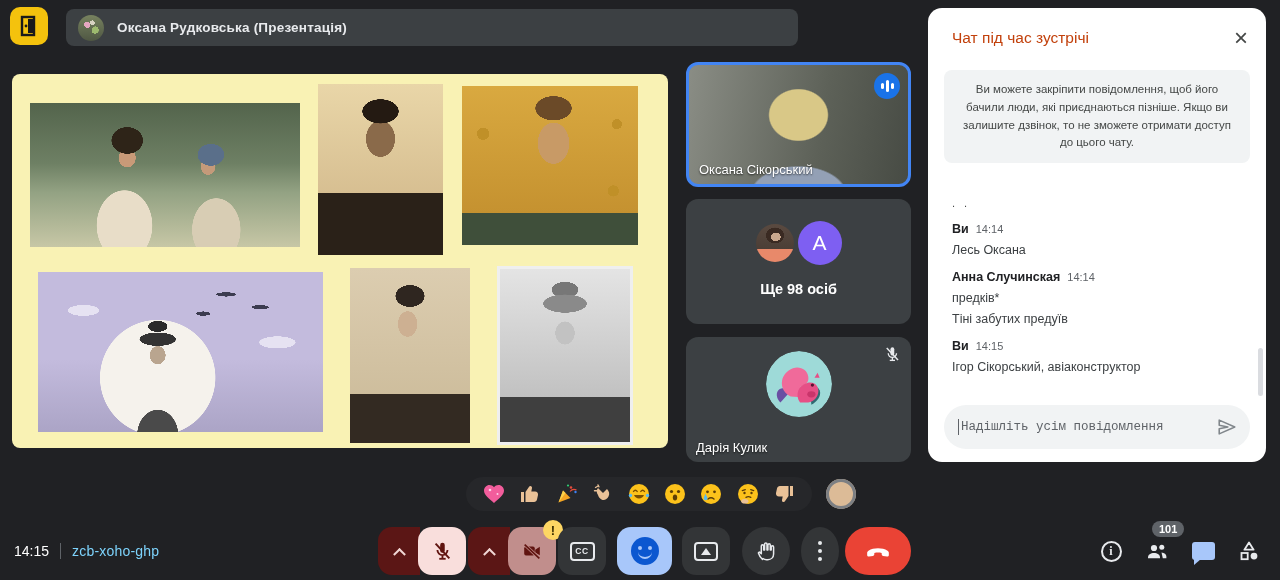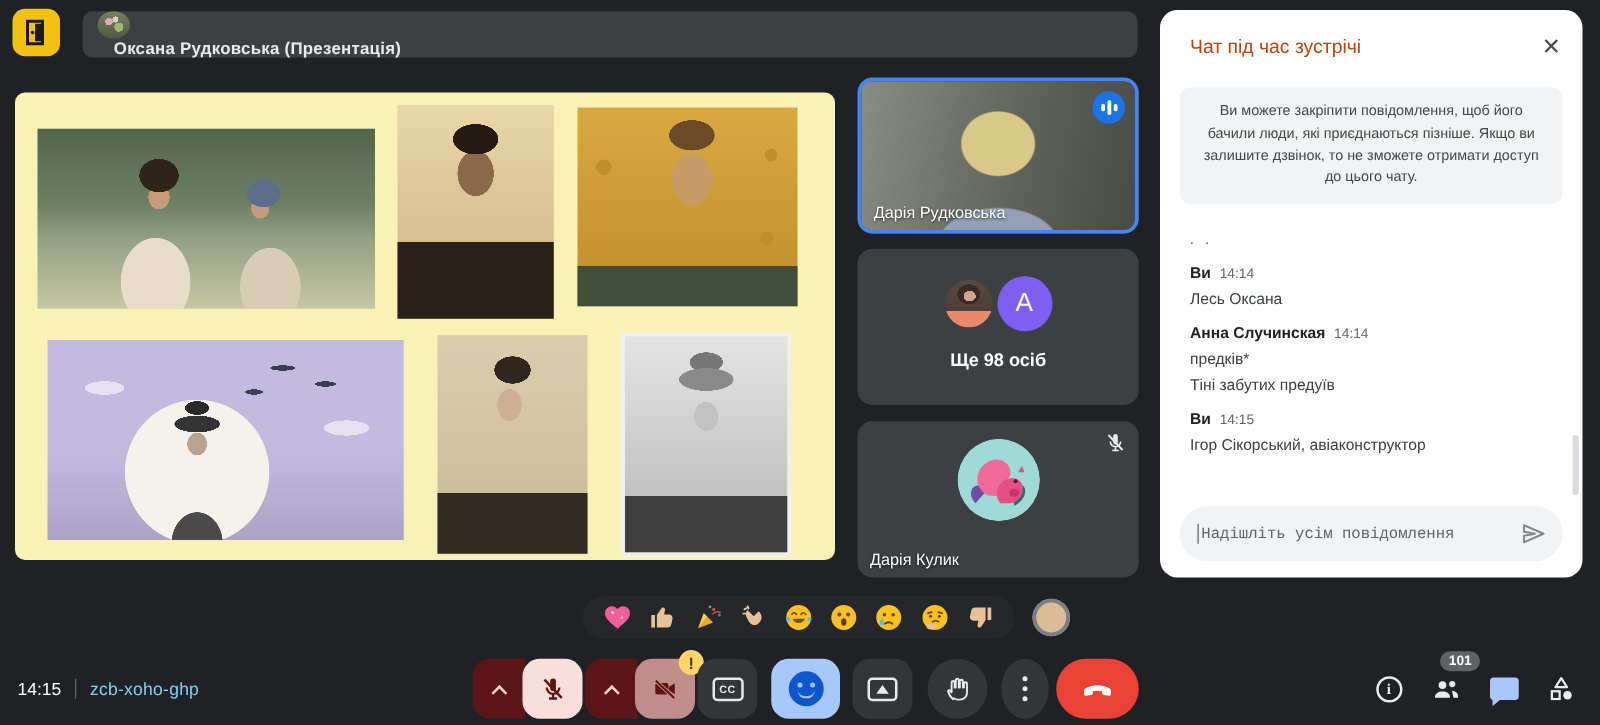--- a/index.html
+++ b/index.html
@@ -3,22 +3,22 @@
 <meta charset="utf-8">
 <style>
   * { margin:0; padding:0; box-sizing:border-box; }
   html,body { width:1280px; height:580px; background:#202124; overflow:hidden;
     font-family:"Liberation Sans","DejaVu Sans",sans-serif; }
   .stage { position:absolute; inset:0; width:1280px; height:580px; background:#202124; }
 
   
   .app-logo { position:absolute; left:10px; top:7px; width:38px; height:38px;
     background:#f4c20d; border-radius:10px; display:flex; align-items:center; justify-content:center; }
-  .top-bar { position:absolute; left:66px; top:9px; width:844px; height:37px;
-    background:#3c4043; border-radius:8px; display:flex; padding:0 12px;flex-direction:column; }
+  .top-bar { position:absolute; left:66px; top:9px; width:732px; height:37px;
+    background:#3c4043; border-radius:8px; display:flex; align-items:center; padding:0 12px; }
   .top-avatar { width:26px; height:26px; border-radius:50%;
     background:
       radial-gradient(circle 5px at 35% 38%, #e6a7c0 60%, transparent 61%),
       radial-gradient(circle 6px at 66% 58%, #9db96e 60%, transparent 61%),
       radial-gradient(circle 4px at 55% 30%, #d8d2c2 60%, transparent 61%),
       linear-gradient(#77825f,#4f5743); }
   .top-title { color:#e8eaed; font-size:13.5px; font-weight:700; margin-left:13px; letter-spacing:.2px; }
 
   
   .slide { position:absolute; left:12px; top:74px; width:656px; height:374px;
@@ -110,21 +110,21 @@
   .mic-off-tile { position:absolute; right:10px; top:8px; }
 
   
   .chat { position:absolute; left:928px; top:8px; width:338px; height:454px;
     background:#fff; border-radius:14px; overflow:hidden; }
   .chat-head { display:flex; align-items:center; justify-content:space-between;
     padding:20px 18px 0 24px; }
   .chat-title { font-size:15.5px; color:#c2410c; }
   .chat-close { font-size:24px; color:#444746; line-height:20px; cursor:default;
     background:none; border:none; font-family:inherit; }
-  .chat-notice { margin:22px 16px 0; background:#f1f3f4; border-radius:8px;
+  .chat-notice { margin:22px 16px 11px; background:#f1f3f4; border-radius:8px;
     padding:11px 13px; font-size:11.5px; line-height:1.55; color:#444746; text-align:center; }
   .chat-msgs { padding:10px 24px 0; }
   .msg { margin-top:13px; }
   .msg-head { font-size:12.5px; color:#202124; font-weight:700; }
   .msg-time { font-size:11px; color:#5f6368; font-weight:400; margin-left:7px; }
   .msg-line { font-size:12.5px; color:#3c4043; margin-top:7px; }
   .msg-dots { font-size:11px; color:#444746; letter-spacing:3px; }
   .chat-scrollthumb { position:absolute; right:3px; top:340px; width:5px; height:48px;
     background:#dadce0; border-radius:3px; }
   .chat-inputwrap { position:absolute; left:16px; right:16px; bottom:13px; height:44px;
@@ -222,21 +222,21 @@
     <div class="ph p5"></div>
     <div class="ph p6"></div>
   </div>
 
   <div class="tile tile-video">
     <div class="audio-pill">
       <i style="height:6px"></i>
         <i style="height:12px"></i>
         <i style="height:6px"></i>
     </div>
-    <div class="tile-name">Дарія Рудковська</div>
+    <div class="tile-name">Оксана Сікорський</div>
   </div>
 
   <div class="tile tile-others">
     <div class="others-avatars">
       <div class="av-photo"></div>
       <div class="av-letter">A</div>
     </div>
     <div class="others-label">Ще 98 осіб</div>
   </div>
 

